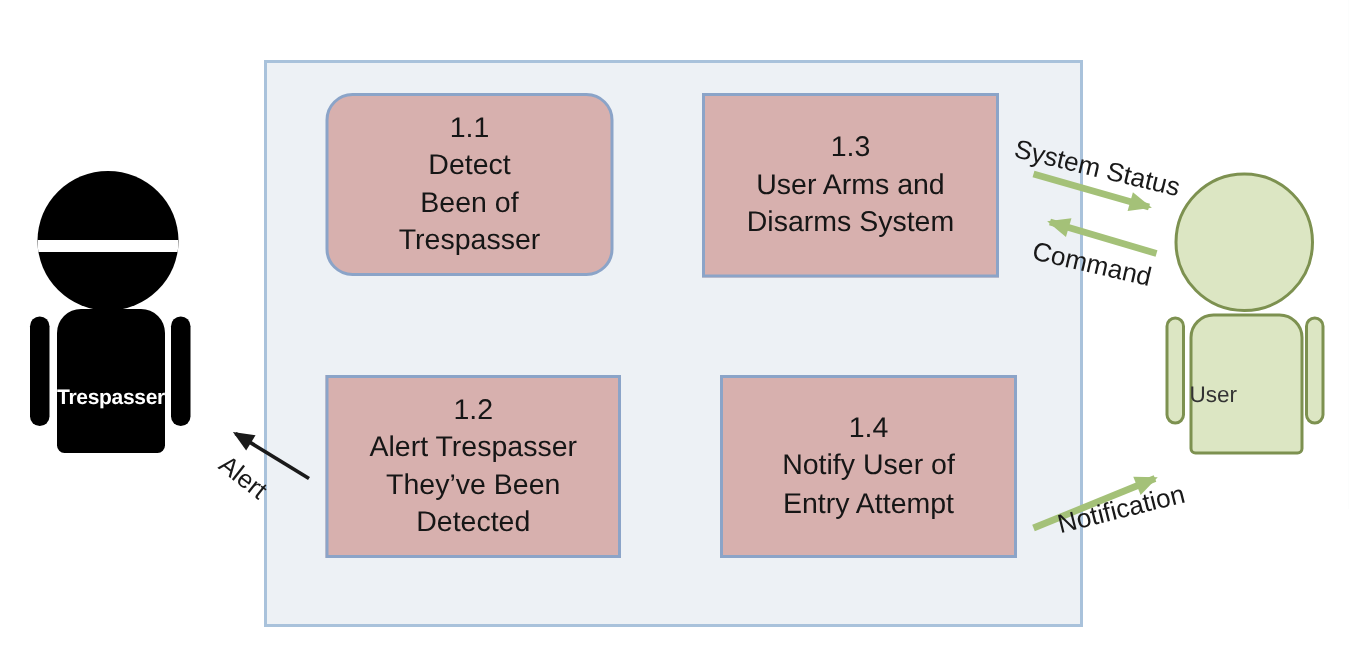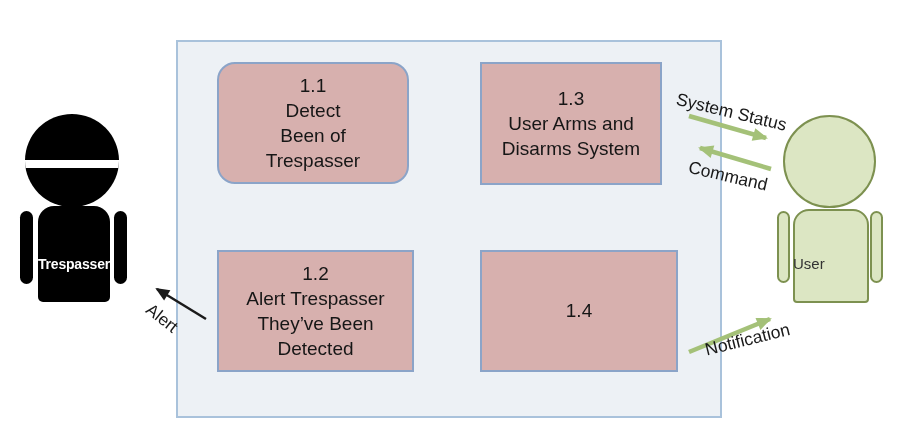--- a/index.html
+++ b/index.html
@@ -43,21 +43,21 @@
     flex-direction: column;
     align-items: center;
     justify-content: center;
     text-align: center;
     font-size: 19px;
     line-height: 1.32;
     color: #161616;
   }
   .process .p-label { white-space: pre-line; }
   .proc-11 { left: 217px; top: 62px;  width: 192px; height: 122px; border-radius: 18px; }
-  .proc-13 { left: 480px; top: 62px;  width: 182px; height: 123px; }
+  .proc-13 { left: 468px; top: 62px;  width: 198px; height: 123px; }
   .proc-12 { left: 217px; top: 250px; width: 197px; height: 122px; }
   .proc-14 { left: 480px; top: 250px; width: 198px; height: 122px; }
 
   
   .t-head {
     position: absolute; left: 25px; top: 114px;
     width: 94px; height: 93px;
     background: #000; border-radius: 50%;
     overflow: hidden;
   }
@@ -156,20 +156,22 @@
 Disarms System</div>
   </div>
   <div class="process proc-12">
     <div class="p-id">1.2</div>
     <div class="p-label">Alert Trespasser
 They’ve Been
 Detected</div>
   </div>
   <div class="process proc-14">
     <div class="p-id">1.4</div>
+    <div class="p-label">Notify User of
+Entry Attempt</div>
   </div>
 
   <div class="t-head">
     <div class="t-stripe"></div>
   </div>
   <div class="t-arm t-arm-left"></div>
   <div class="t-arm t-arm-right"></div>
   <div class="t-body"></div>
   <div class="t-label">Trespasser</div>
 

